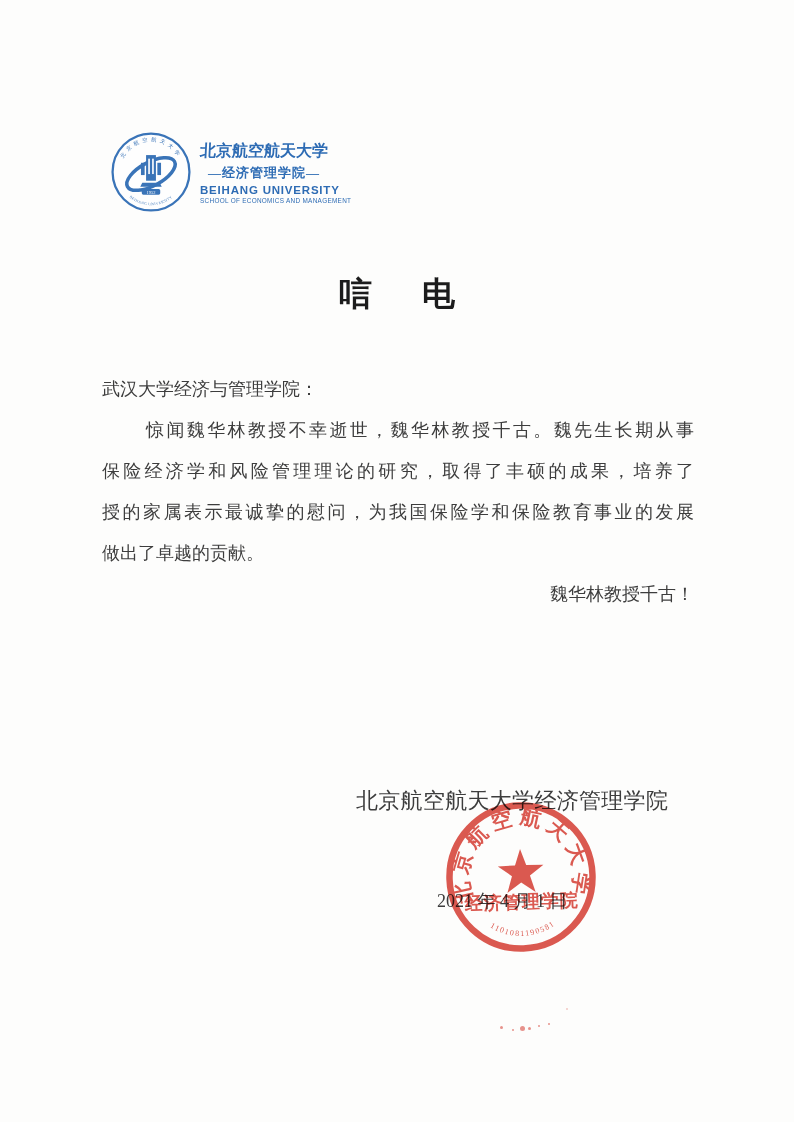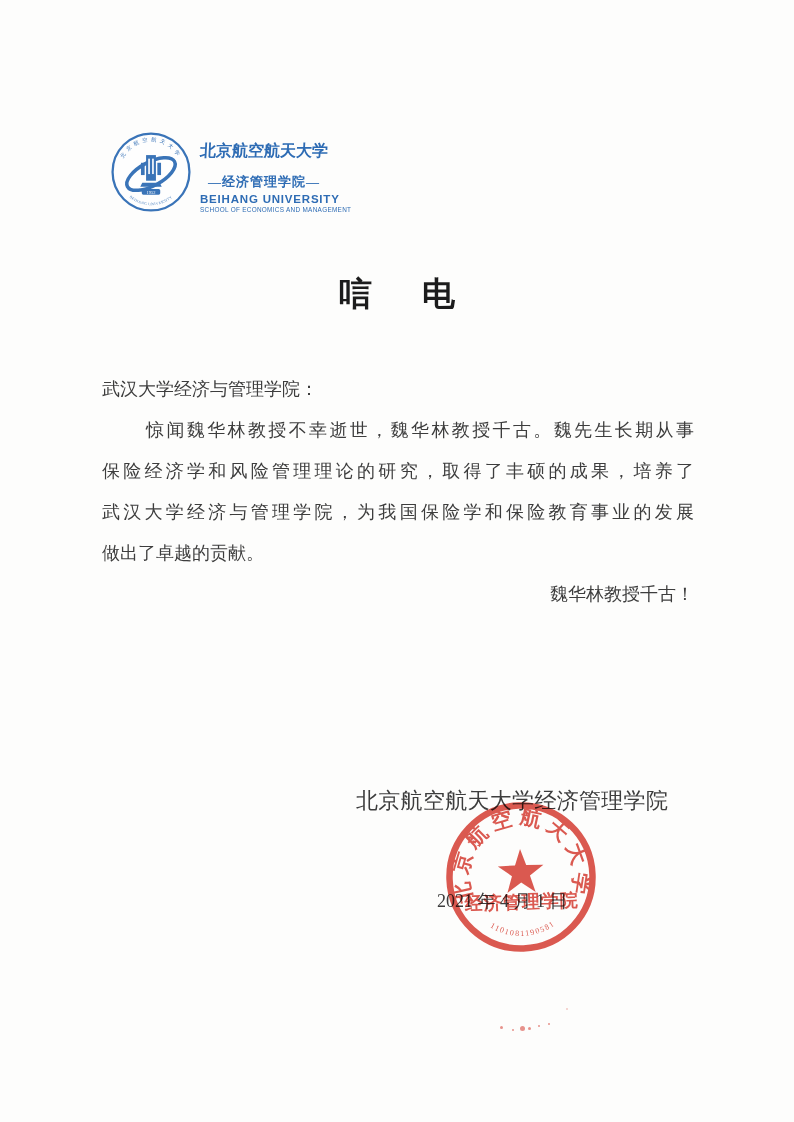--- a/index.html
+++ b/index.html
@@ -13,21 +13,21 @@
   }
   
   .logo{position:absolute;left:110px;top:131px;display:flex;align-items:flex-start;}
   .emblem{width:82px;height:82px;opacity:.94;}
   .logo-text{margin-left:8px;padding-top:10px;width:128px;text-align:center;color:#2e6cb4;}
   .univ-cn{
     font-size:16px;font-weight:bold;letter-spacing:0px;
     font-family:"Liberation Serif", serif;
     transform:skewX(-3deg);white-space:nowrap;
   }
-  .school-cn{font-size:13px;font-weight:bold;letter-spacing:1px;margin-top:11px;white-space:nowrap;}
+  .school-cn{font-size:13px;font-weight:bold;letter-spacing:1px;margin-top:2px;white-space:nowrap;}
   .univ-en{font-size:11.5px;font-weight:bold;letter-spacing:.8px;margin-top:2px;font-family:"Liberation Sans", sans-serif;white-space:nowrap;}
   .school-en{font-size:6.4px;letter-spacing:.3px;margin-top:1px;font-family:"Liberation Sans", sans-serif;white-space:nowrap;}
   
   .title{
     position:absolute;left:0;top:272px;width:794px;
     display:flex;justify-content:center;gap:50px;
     font-size:33px;font-weight:bold;color:#1c1c1c;
     font-family:"Liberation Sans", sans-serif;
   }
   
@@ -95,21 +95,21 @@
 
   <h1 class="title" style="margin:0">
     <span>唁</span>
     <span>电</span>
   </h1>
 
   <div class="body-text">
     <div class="line">武汉大学经济与管理学院：</div>
     <div class="line indent fill">惊闻魏华林教授不幸逝世，魏华林教授千古。魏先生长期从事</div>
     <div class="line fill">保险经济学和风险管理理论的研究，取得了丰硕的成果，培养了</div>
-    <div class="line fill">武汉大学经济与管理学院，为我国保险学和保险教育事业的发展</div>
+    <div class="line fill">授的家属表示最诚挚的慰问，为我国保险学和保险教育事业的发展</div>
     <div class="line">做出了卓越的贡献。</div>
     <div class="line indent">魏华林教授千古！</div>
   </div>
 
   <div class="sig">北京航空航天大学经济管理学院</div>
   <div class="date">2021 年 4 月 1 日</div>
 
   <svg class="seal" viewBox="0 0 160 160">
     <g opacity=".93">
       <circle cx="80" cy="80" r="71.5" fill="none" stroke="#d63a2f" stroke-width="6.5"></circle>

